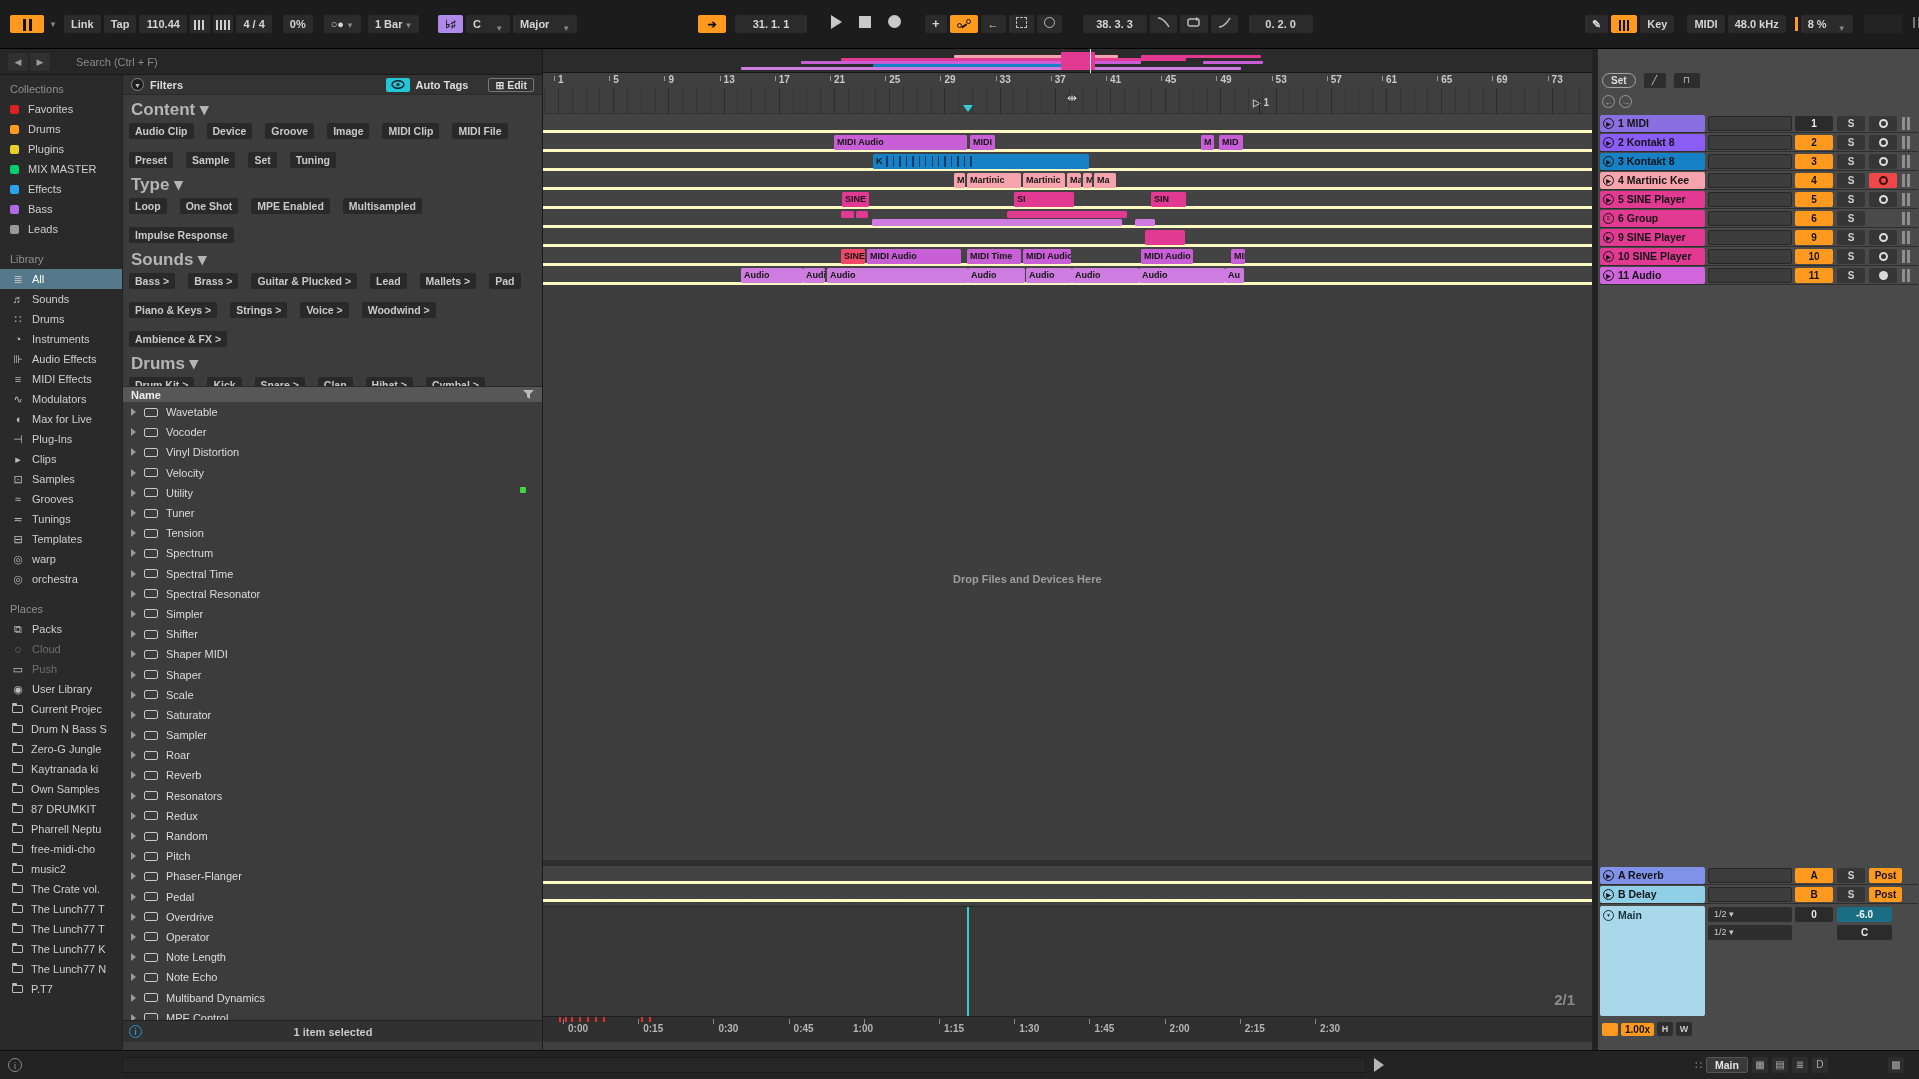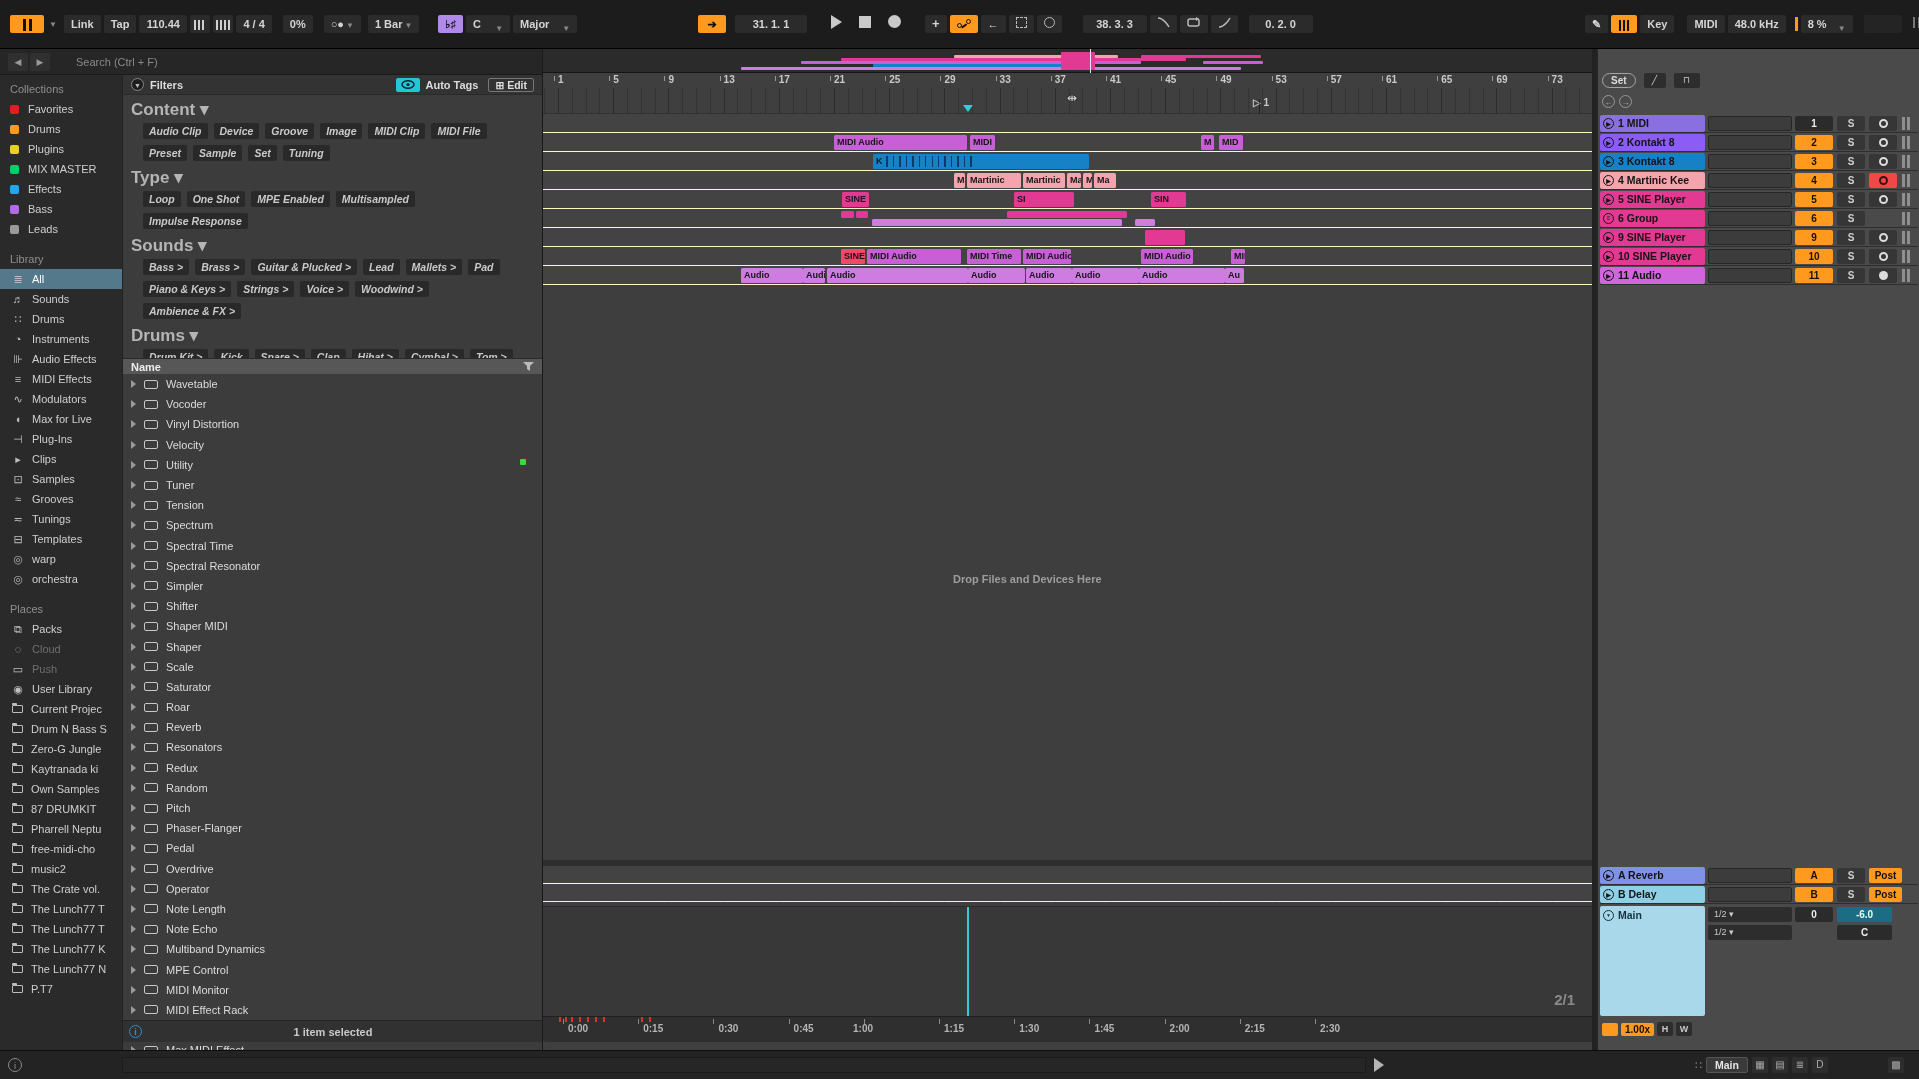--- a/index.html
+++ b/index.html
@@ -28,42 +28,42 @@
   .side-item { display:flex; align-items:center; height:20px; padding-left:10px; color:#cfcfcf; font-size:11px; white-space:nowrap; }
   .side-item.sel { background:#53798a; color:#fff; }
   .side-item.dim { color:#6e6e6e; }
   .swatch { width:9px; height:9px; border-radius:2px; margin-right:9px; flex:none; }
   .lib-ic { width:16px; margin-right:6px; color:#bdbdbd; font-size:11px; text-align:center; flex:none; }
   .folder-ic { width:11px; height:8px; border:1px solid #bdbdbd; border-radius:1px; position:relative; margin:0 8px 0 2px; flex:none; }
   .folder-ic::before { content:""; position:absolute; left:-1px; top:-3px; width:5px; height:2px; background:#bdbdbd; border-radius:1px 1px 0 0; }
   
   #browser { position:absolute; left:122px; top:75px; width:420px; height:975px; background:#3c3c3c; border-left:1px solid #222; overflow:hidden; }
   #filtersbar { display:flex; align-items:center; height:20px; background:#333; border-bottom:1px solid #2a2a2a; padding:0 8px; }
-  .chiprow { display:flex; flex-wrap:wrap; gap:6px; padding:2px 20px;font-style:italic; }
+  .chiprow { display:flex; flex-wrap:wrap; gap:13px; padding:2px 6px; }
   .chip { background:#292929; color:#c9c9c9; font-size:10.5px; font-weight:bold; padding:2px 6px; border-radius:2px; white-space:nowrap; }
   .cat { color:#b5b5b5; font-size:17px; font-weight:bold; padding:4px 8px 1px 8px; }
   #namehdr { display:flex; justify-content:space-between; align-items:center; height:16px; background:#575757; color:#ececec; font-size:11px; font-weight:bold; padding:0 8px; border-top:1px solid #2a2a2a; }
   .dev-row { display:flex; align-items:center; height:20.2px; padding-left:8px; color:#dcdcdc; font-size:11px; }
   .dev-arrow { width:0; height:0; border-left:5px solid #9a9a9a; border-top:4px solid transparent; border-bottom:4px solid transparent; margin-right:8px; flex:none; }
   .dev-ic { width:14px; height:9px; border:1.5px solid #c8c8c8; border-radius:2px; margin-right:8px; flex:none; }
   #selbar { position:absolute; left:0px; bottom:8px; width:420px; height:22px; background:#313131; border-top:1px solid #222;
     color:#c9c9c9; font-size:11px; font-weight:bold; text-align:center; line-height:22px; }
   .info-i { position:absolute; left:6px; top:4px; width:13px; height:13px; border:1.5px solid #2f8fd0; border-radius:50%; color:#2f8fd0; font-size:9px; line-height:13px; text-align:center; font-weight:bold; }
   
   #arr { position:absolute; left:542px; top:49px; width:1050px; height:1001px; background:#3f3f3f; border-left:1px solid #1a1a1a; overflow:hidden; }
   #overview { position:absolute; left:0; top:0; width:1050px; height:24px; background:#2b2b2b; border-bottom:1px solid #151515; }
   #ruler { position:absolute; left:0; top:25px; width:1050px; height:14px; }
   .rlabel { position:absolute; top:0; color:#c9c9c9; font-size:10px; font-weight:bold; }
   .rtick { position:absolute; top:2px; width:1px; height:5px; background:#999; }
   #marker-row { position:absolute; left:0; top:39px; width:1050px; height:26px; border-bottom:1px solid #333; }
   #grid { position:absolute; left:0; top:39px; width:1050px; height:815px; pointer-events:none; }
   .vline { position:absolute; top:0; bottom:0; width:1px; background:rgba(0,0,0,.16); }
   .vline.major { background:rgba(0,0,0,.28); }
   #trackrows { position:absolute; left:0; top:65px; width:1050px; }
-  .trow { position:relative; width:1050px; height:19px; border-bottom:1px solid #fef9c3; background:#434343; }
+  .trow { position:relative; width:1050px; height:19px; border-bottom:3px solid #fef9c3; background:#434343; }
   .clip { position:absolute; top:2px; height:15px; border-radius:1.5px; color:#161616; font-size:9px; font-weight:bold;
     line-height:15px; padding-left:3px; overflow:hidden; white-space:nowrap; }
   .notes { position:absolute; left:8px; top:2px; bottom:2px; width:95px;
     background:repeating-linear-gradient(90deg,transparent 0 5px,rgba(0,0,30,.55) 5px 6.5px); }
   #returnsrows { position:absolute; left:0; top:817px; width:1050px; }
   #darksec { position:absolute; left:0; top:857px; width:1050px; height:110px; background:#383838; border-top:1px solid #2a2a2a; }
   #timeruler { position:absolute; left:0; top:967px; width:1050px; height:26px; background:#2f2f2f; border-top:1px solid #1f1f1f; border-radius:0 0 0 4px; }
   .tlabel { position:absolute; top:6px; color:#b5b5b5; font-size:10px; font-weight:bold; }
   .redtick { position:absolute; top:0; width:2px; height:5px; background:#e03030; }
   #droptext { position:absolute; color:#9d9d9d; font-size:11px; font-weight:bold; }
@@ -347,21 +347,21 @@
 <div id="browser">
   <div id="filtersbar">
     <span style="width:13px;height:13px;background:#1d1d1d;border:1px solid #888;border-radius:50%;color:#bbb;font-size:7px;text-align:center;line-height:13px;margin-right:6px;">▼</span>
     <span style="color:#dcdcdc;font-size:11px;font-weight:bold;flex:1;">Filters</span>
     <span style="width:24px;height:14px;background:#22c7d6;border-radius:2px;margin-right:5px;display:inline-flex;align-items:center;justify-content:center;">
       <svg width="14" height="9">
           <ellipse cx="7" cy="4.5" rx="6" ry="3.8" fill="none" stroke="#123" stroke-width="1.4"></ellipse>
           <circle cx="7" cy="4.5" r="1.6" fill="#123"></circle>
         </svg>
     </span>
-    <span style="color:#dcdcdc;font-size:11px;font-weight:bold;margin-right:10px;">Auto Tags</span>
+    <span style="color:#dcdcdc;font-size:11px;font-weight:bold;margin-right:20px;">Auto Tags</span>
     <span style="border:1px solid #777;border-radius:2px;color:#dcdcdc;font-size:10.5px;font-weight:bold;padding:0 6px;">⊞ <span>Edit</span></span>
   </div>
   <div id="filter-groups">
       <div class="cat">Content ▾</div>
       <div class="chiprow">
         <div class="chip">Audio Clip</div>
         <div class="chip">Device</div>
         <div class="chip">Groove</div>
         <div class="chip">Image</div>
         <div class="chip">MIDI Clip</div>
@@ -484,20 +484,25 @@
       </div>
       <div class="dev-row">
         <div class="dev-arrow"></div>
         <div class="dev-ic"></div>
         <div>Scale</div>
       </div>
       <div class="dev-row">
         <div class="dev-arrow"></div>
         <div class="dev-ic"></div>
         <div>Saturator</div>
+      </div>
+      <div class="dev-row">
+        <div class="dev-arrow"></div>
+        <div class="dev-ic"></div>
+        <div>Sampler</div>
       </div>
       <div class="dev-row">
         <div class="dev-arrow"></div>
         <div class="dev-ic"></div>
         <div>Roar</div>
       </div>
       <div class="dev-row">
         <div class="dev-arrow"></div>
         <div class="dev-ic"></div>
         <div>Reverb</div>

